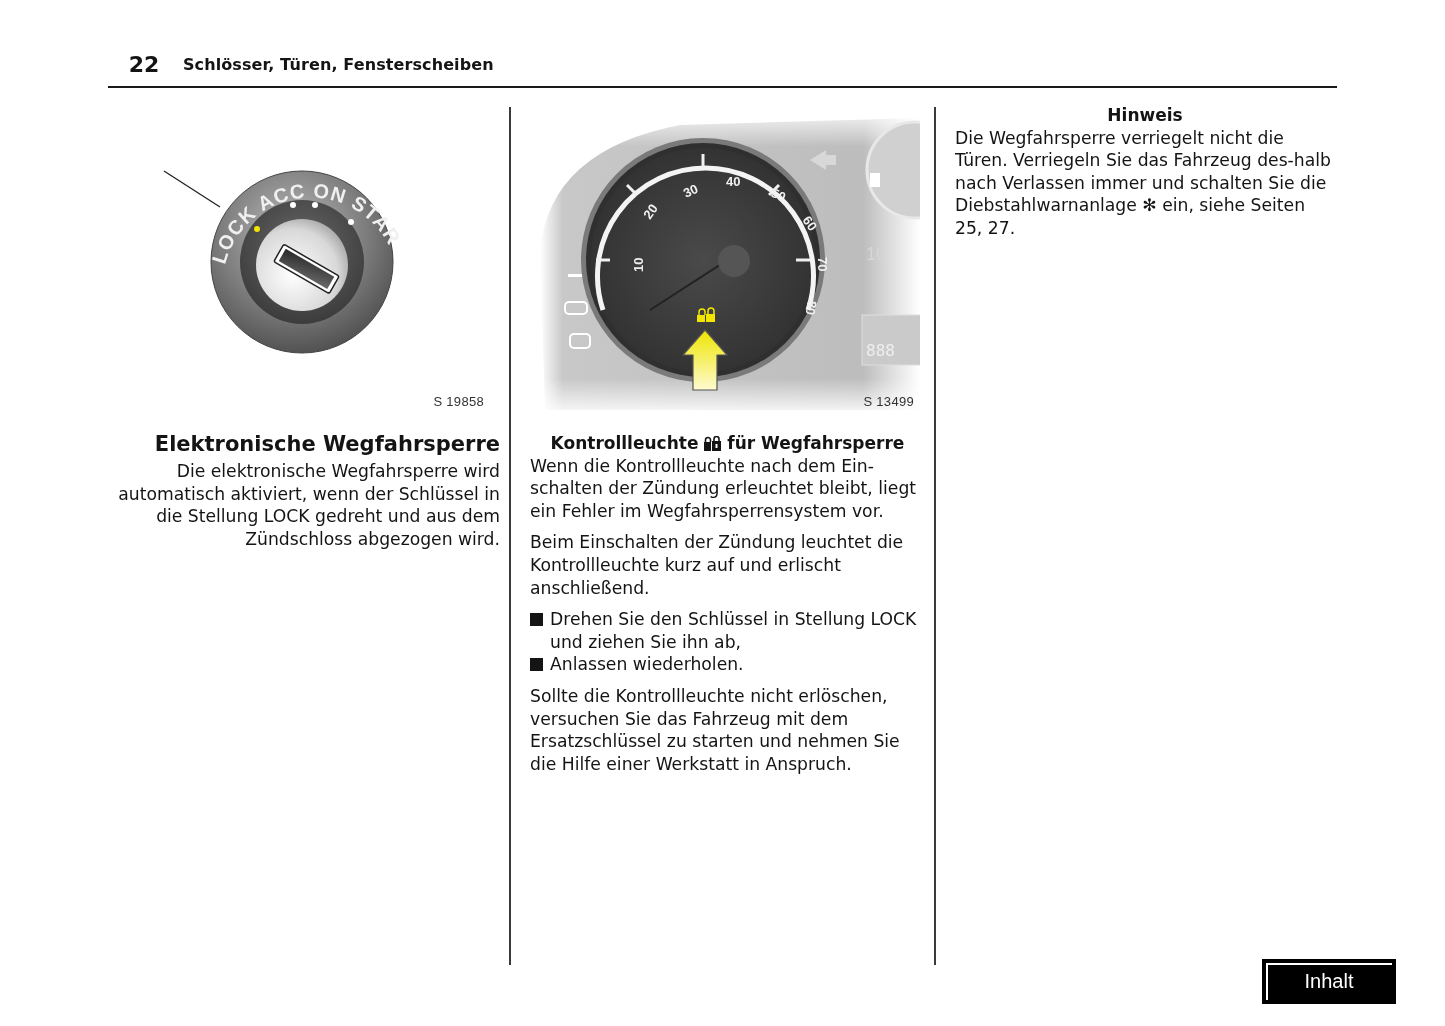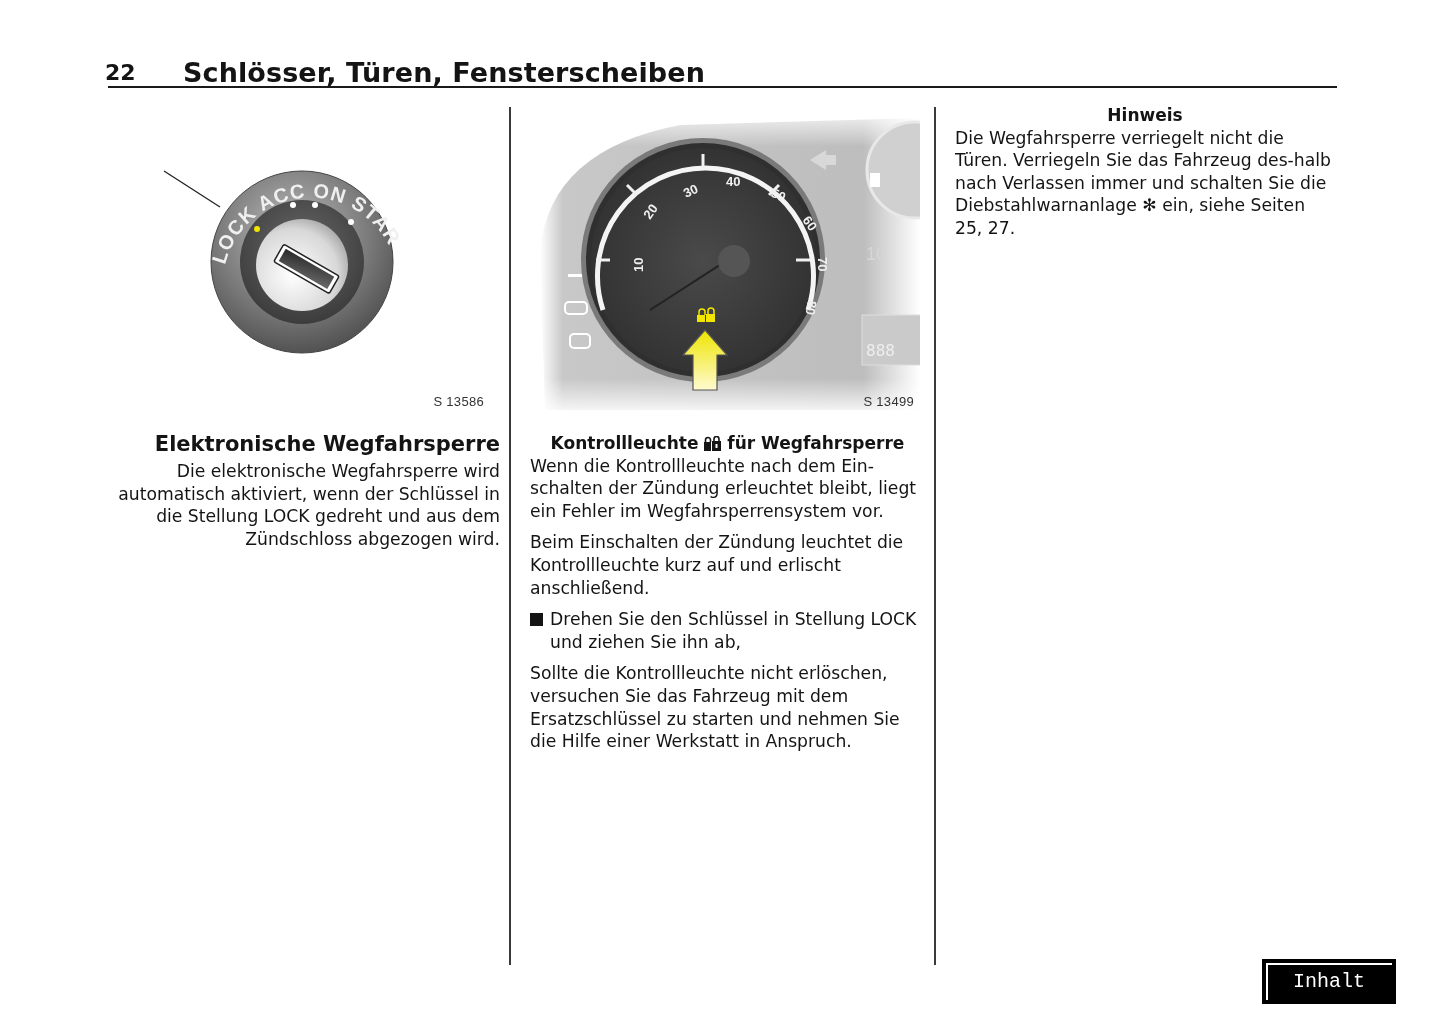--- a/index.html
+++ b/index.html
@@ -1,22 +1,22 @@
 <!DOCTYPE html>
 <html><head>
   <meta charset="utf-8">
   <style>
     html, body { margin: 0; padding: 0; background: #ffffff; }
     body {
       width: 1445px; height: 1026px; position: relative; overflow: hidden;
       font-family: "DejaVu Sans", sans-serif; color: #141414;
     }
-    .header { position: absolute; left: 105px; top: 56px; height: 32px; display: flex; align-items: center; }
+    .header { position: absolute; left: 105px; top: 48px; height: 32px; display: flex; align-items: center; text-align: center; }
     .page-num { font-weight: bold; font-size: 22px; width: 78px; }
-    .chapter-title { font-weight: bold; font-size: 27px; letter-spacing: 0.1px; }
+    .chapter-title { font-weight: bold; font-size: 16px; letter-spacing: 0.1px; }
     .header-rule { position: absolute; left: 108px; top: 86px; width: 1229px; height: 2px; background: #1a1a1a; }
 
     .col-divider { position: absolute; top: 107px; height: 858px; width: 2px; background: #3a3a3a; }
     .col-divider.d1 { left: 509px; }
     .col-divider.d2 { left: 934px; }
 
     .col { position: absolute; font-size: 17.2px; line-height: 22.6px; }
     .col1 { left: 105px; top: 430px; width: 395px; text-align: right; }
     .col2 { left: 530px; top: 432px; width: 395px; }
     .col3 { left: 955px; top: 104px; width: 380px; }
@@ -32,21 +32,21 @@
     .figure { position: absolute; }
     .fig1 { left: 150px; top: 150px; width: 350px; height: 265px; }
     .fig2 { left: 530px; top: 110px; width: 390px; height: 305px; }
     .fig-label { position: absolute; font-family: "Liberation Sans", sans-serif; font-size: 13px; color: #333; letter-spacing: 0.3px; }
     .fig1 .fig-label { right: 16px; bottom: 6px; }
     .fig2 .fig-label { right: 6px; bottom: 6px; }
 
     .inhalt-button {
       position: absolute; left: 1262px; top: 959px; width: 134px; height: 45px;
       background: #000; color: #fff; border: none; padding: 0;
-      font-family: Liberation Mono, monospace; font-size: 20px; cursor: pointer;
+      font-family: Liberation Sans, sans-serif; font-size: 20px; cursor: pointer;
     }
     .inhalt-button::before {
       content: ""; position: absolute; left: 4px; top: 4px; right: 4px; bottom: 4px;
       border-top: 2px solid #fff; border-left: 2px solid #fff;
     }
     .inhalt-button span { position: relative; }
   </style>
 </head>
 <body>
 
@@ -91,21 +91,21 @@
       <rect x="129" y="112" width="56" height="14" fill="url(#slot)"></rect>
     </g>
     <circle cx="107" cy="79" r="3" fill="#f2e600"></circle>
     <circle cx="143" cy="55" r="3" fill="#fff"></circle>
     <circle cx="165" cy="55" r="3" fill="#fff"></circle>
     <circle cx="201" cy="72" r="3" fill="#fff"></circle>
     <text font-family="Liberation Sans, sans-serif" font-size="20" font-weight="bold" fill="#f0f0f0" letter-spacing="1">
       <textPath href="#arcText" startOffset="0">LOCK ACC ON START</textPath>
     </text>
   </svg>
-  <span class="fig-label">S 13586</span>
+  <span class="fig-label">S 19858</span>
 </div>
 
 <div class="figure fig2">
   <svg width="390" height="305" viewBox="0 0 390 305">
     <defs>
       <linearGradient id="panel" x1="0" y1="0" x2="1" y2="0">
         <stop offset="0%" stop-color="#ffffff"></stop>
         <stop offset="6%" stop-color="#c8c8c8"></stop>
         <stop offset="85%" stop-color="#bdbdbd"></stop>
         <stop offset="100%" stop-color="#ffffff"></stop>
@@ -191,20 +191,21 @@
       <path d="M 1.5 6 v-2 a2.5 2.5 0 0 1 5 0 v2" fill="none" stroke="#141414" stroke-width="1.6"></path>
       <path d="M 10 5 v-2 a2.5 2.5 0 0 1 5 0 v2" fill="none" stroke="#141414" stroke-width="1.6"></path>
       <rect x="11.5" y="8" width="2" height="4" fill="#fff"></rect>
     </svg>
     <span>für Wegfahrsperre</span>
   </h3>
   <p>Wenn die Kontrollleuchte nach dem Ein-schalten der Zündung erleuchtet bleibt, liegt ein Fehler im Wegfahrsperrensystem vor.</p>
   <p>Beim Einschalten der Zündung leuchtet die Kontrollleuchte kurz auf und erlischt anschließend.</p>
   <ul class="bullet-list">
     <li><span class="sq"></span><span>Drehen Sie den Schlüssel in Stellung LOCK und ziehen Sie ihn ab,</span></li>
+    <li><span class="sq"></span><span>Anlassen wiederholen.</span></li>
   </ul>
   <p>Sollte die Kontrollleuchte nicht erlöschen, versuchen Sie das Fahrzeug mit dem Ersatzschlüssel zu starten und nehmen Sie die Hilfe einer Werkstatt in Anspruch.</p>
 </div>
 
 <div class="col col3">
   <h3 class="sub-heading">Hinweis</h3>
   <p>
     <span>Die Wegfahrsperre verriegelt nicht die Türen. Verriegeln Sie das Fahrzeug des-halb nach Verlassen immer und schalten Sie die Diebstahlwarnanlage</span>
     <span>✻</span>
     <span>ein, siehe Seiten 25, 27.</span>

